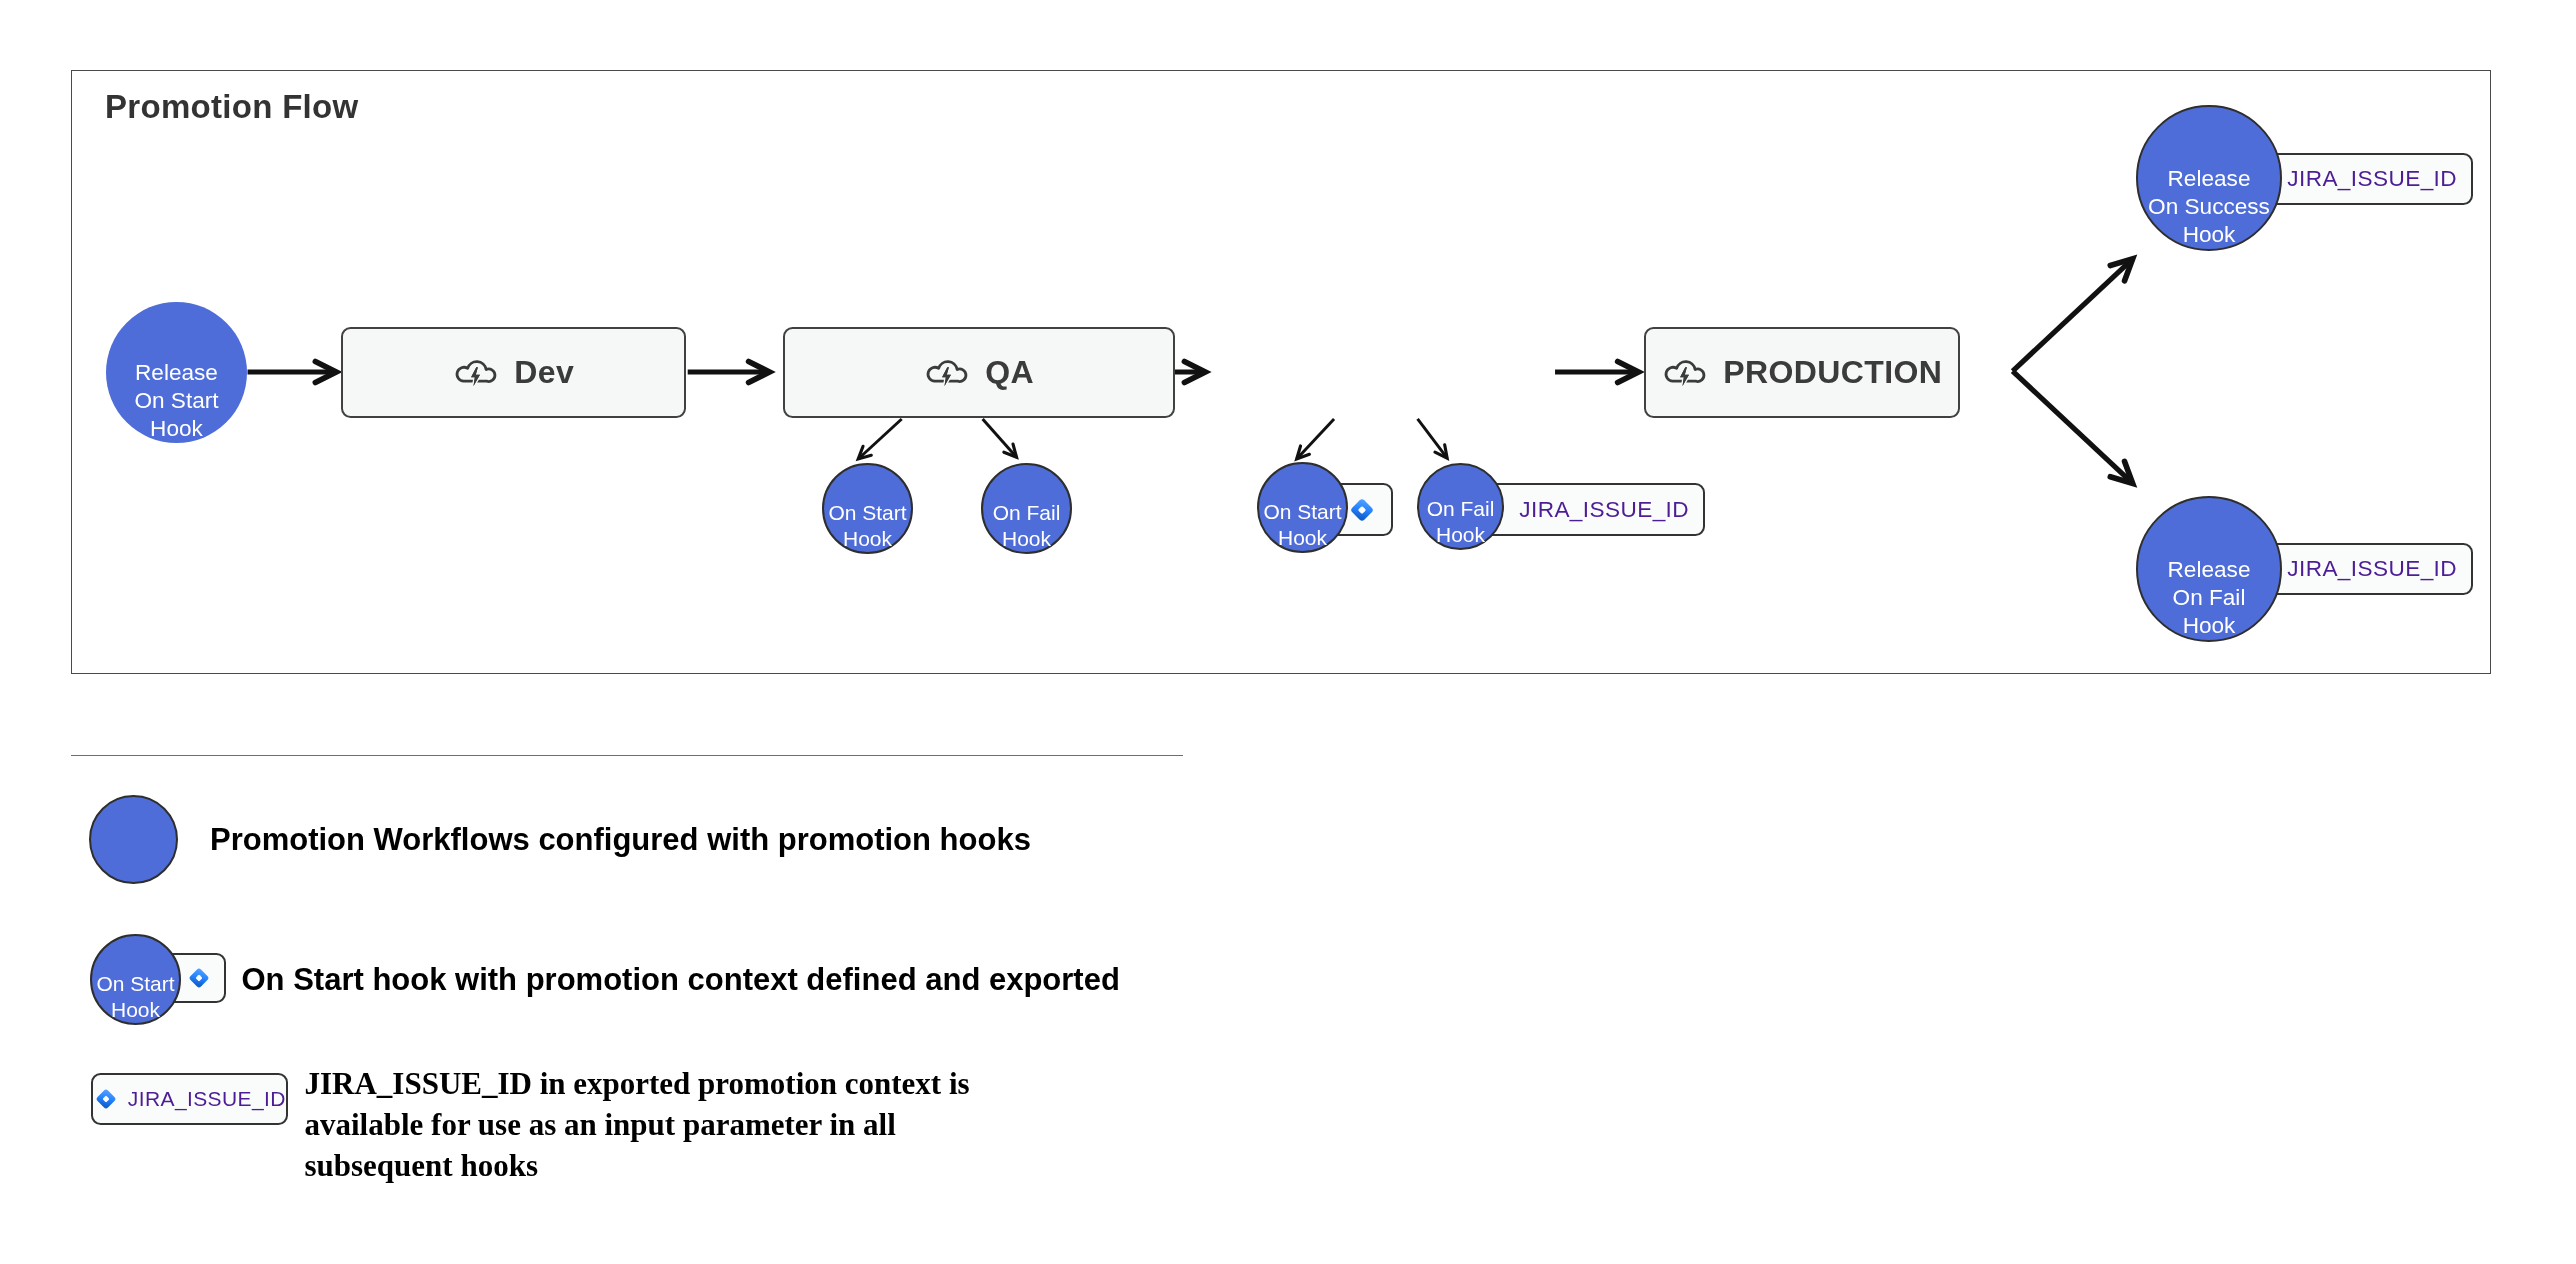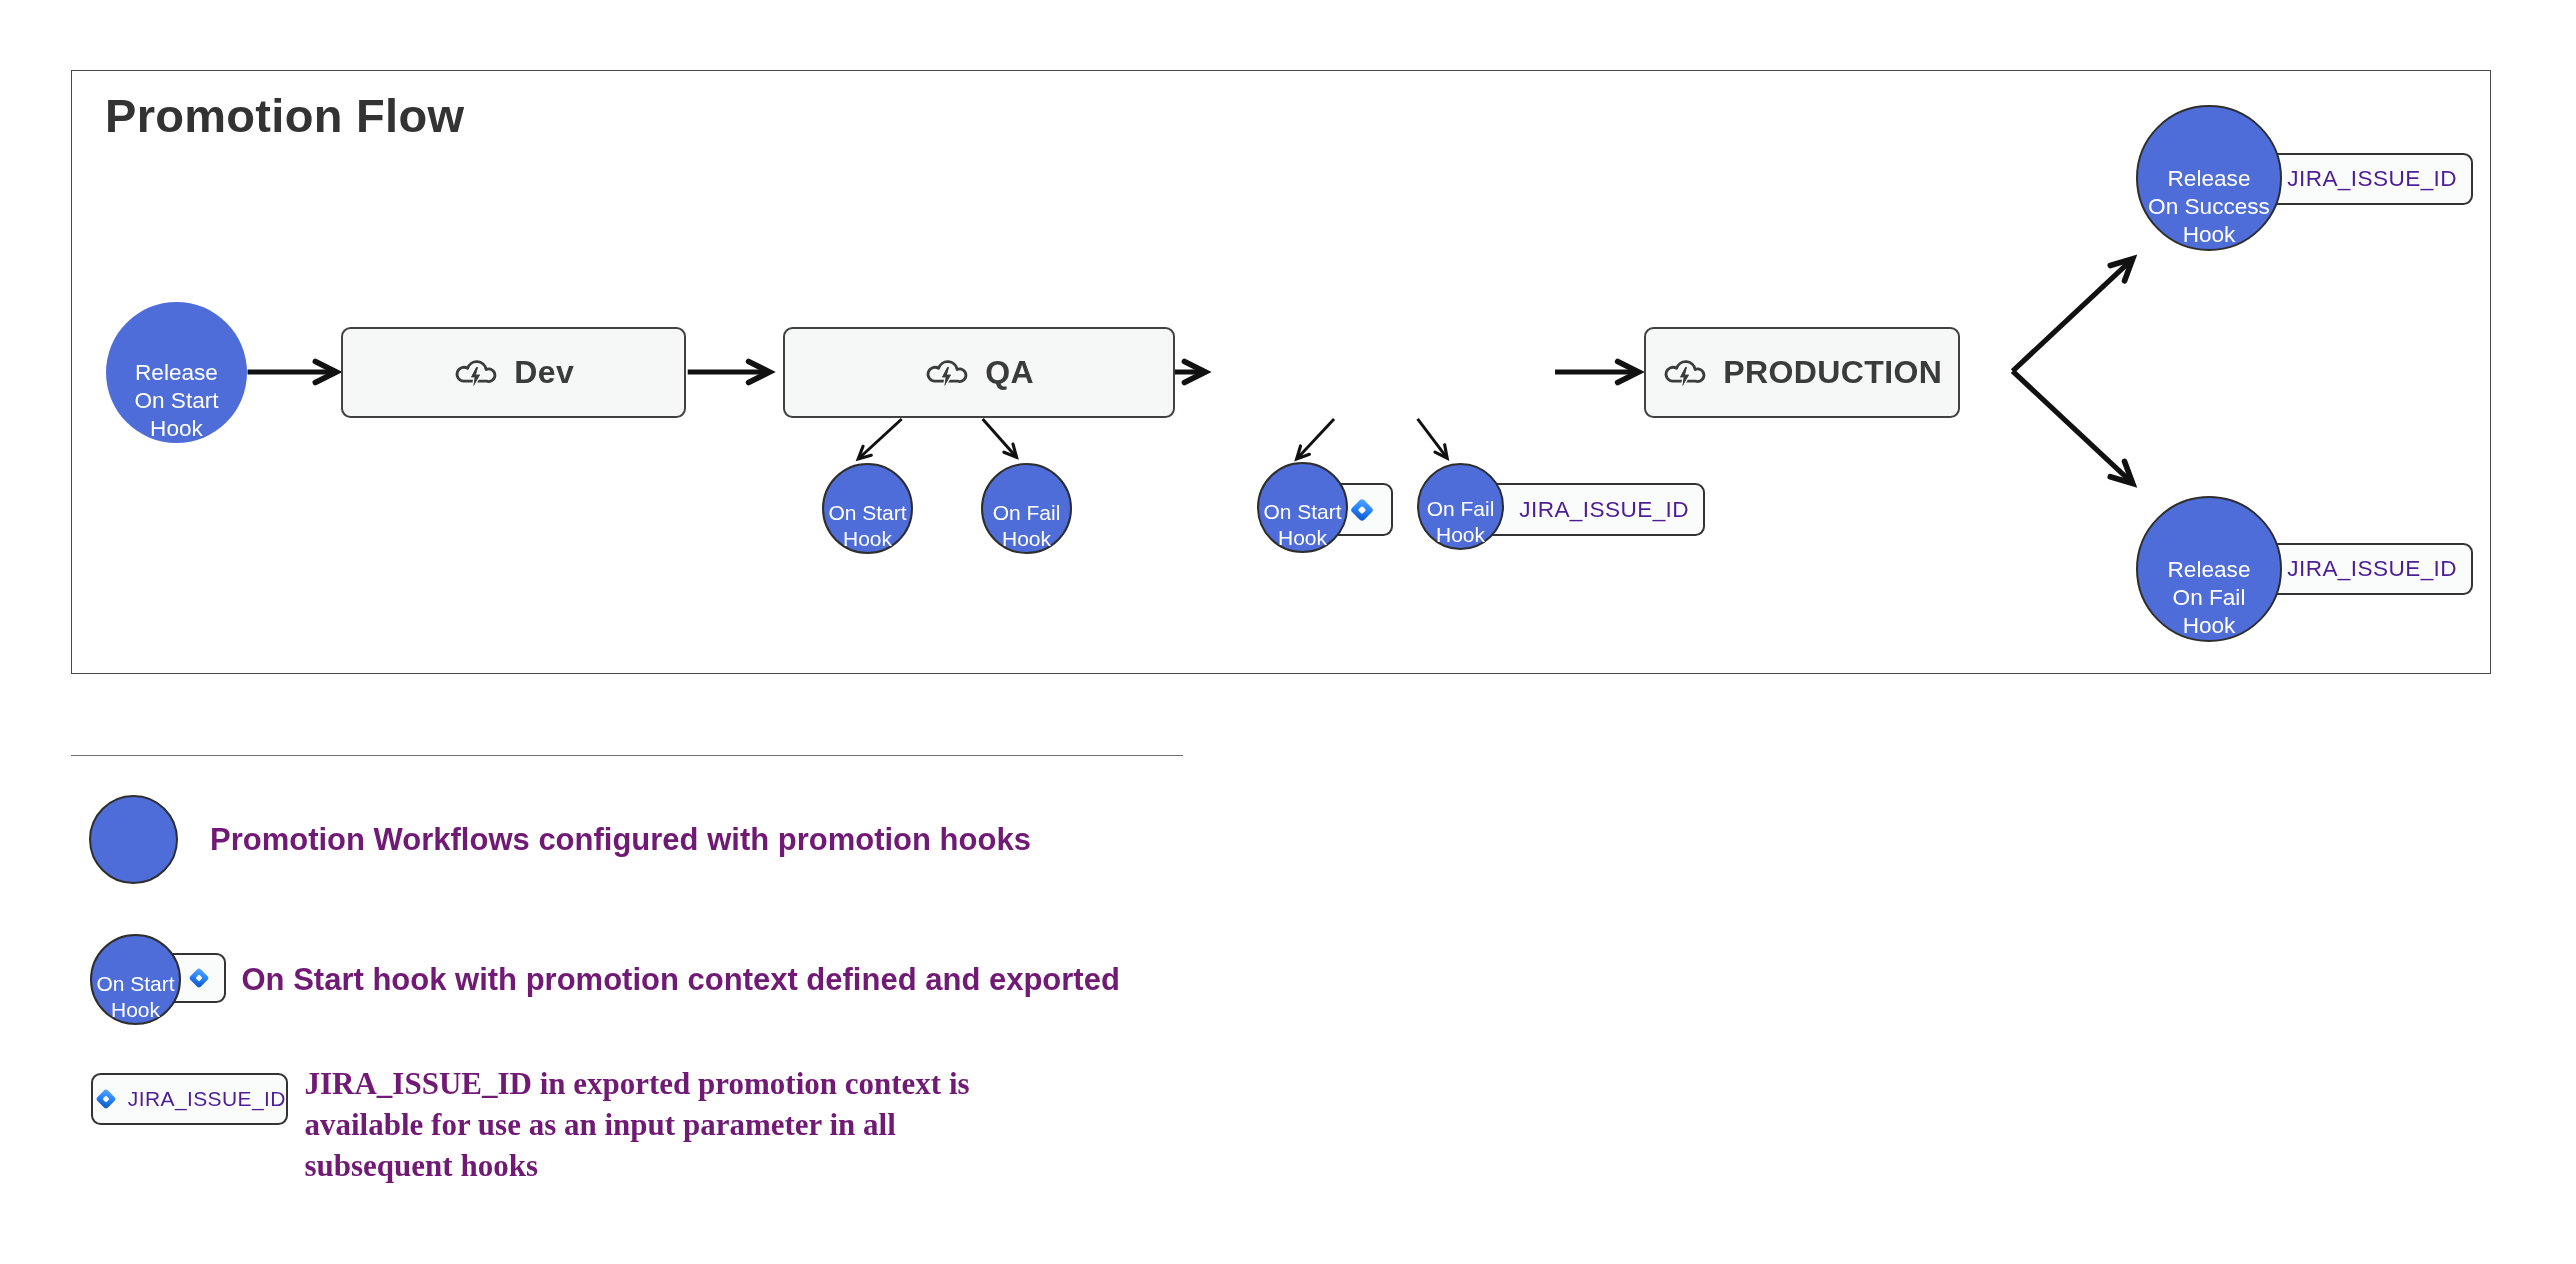--- a/index.html
+++ b/index.html
@@ -2,21 +2,21 @@
 <html style="font-size:14px"><head>
 <meta charset="utf-8">
 <style>
   html,body{margin:0;padding:0;background:#ffffff;}
   body{width:2576px;height:1265px;position:relative;font-family:"Liberation Sans",sans-serif;}
   .page{position:absolute;inset:0;background:#fff;}
 
   
   .diagram{position:absolute;left:71px;top:70px;width:2418px;height:602px;
            border:1.7px solid #4a4a4a;background:#fff;}
-  .diagram-title{position:absolute;left:33px;top:17.4px;font-size:47px;font-weight:600;
+  .diagram-title{position:absolute;left:33px;top:17.4px;font-size:33px;font-weight:600;
                  color:#333;letter-spacing:0.3px;}
 
   .arrows{position:absolute;left:0;top:0;width:2418px;height:602px;pointer-events:none;}
 
   
   .env-box{position:absolute;height:91px;background:#f6f8f8;border:2.2px solid #414141;
            border-radius:9.6px;display:flex;align-items:center;justify-content:center;
            gap:17.4px;box-sizing:border-box;z-index:2;}
   .env-label{font-size:32px;font-weight:600;color:#3b3b3b;letter-spacing:0.4px;text-align:center;}
   .cloud-icon{width:44px;height:33px;display:block;}
@@ -34,21 +34,21 @@
   .ctx-badge{position:absolute;height:53px;background:#fafbfb;border:2.2px solid #333;
              border-radius:9.6px;display:flex;align-items:center;justify-content:flex-end;
              gap:11.3px;padding-right:14px;box-sizing:border-box;z-index:1;}
   .ctx-badge .badge-text{font-size:22.6px;color:#4c1d95;letter-spacing:0.4px;}
   .jira-icon{width:30px;height:30px;display:block;flex:none;}
 
   
   .legend-divider{position:absolute;left:71px;top:755px;width:1112px;height:0;
                   border-top:1.7px solid #6e6e6e;}
   .legend-row{position:absolute;display:flex;align-items:center;}
-  .legend-text{font-size:31px;font-weight:700;color:#701a75;line-height:41px;}
+  .legend-text{font-size:31px;font-weight:700;color:#000000;line-height:41px;}
   .legend-text.pre{white-space:pre-line;}
   .lg-hook{position:static;}
 </style>
 </head>
 <body>
 
 <svg width="0" height="0" style="position:absolute" aria-hidden="true">
   <defs>
     <linearGradient id="jira-grad" x1="0" y1="0" x2="0.6" y2="1">
       <stop offset="0" stop-color="#57a6ff"></stop>

